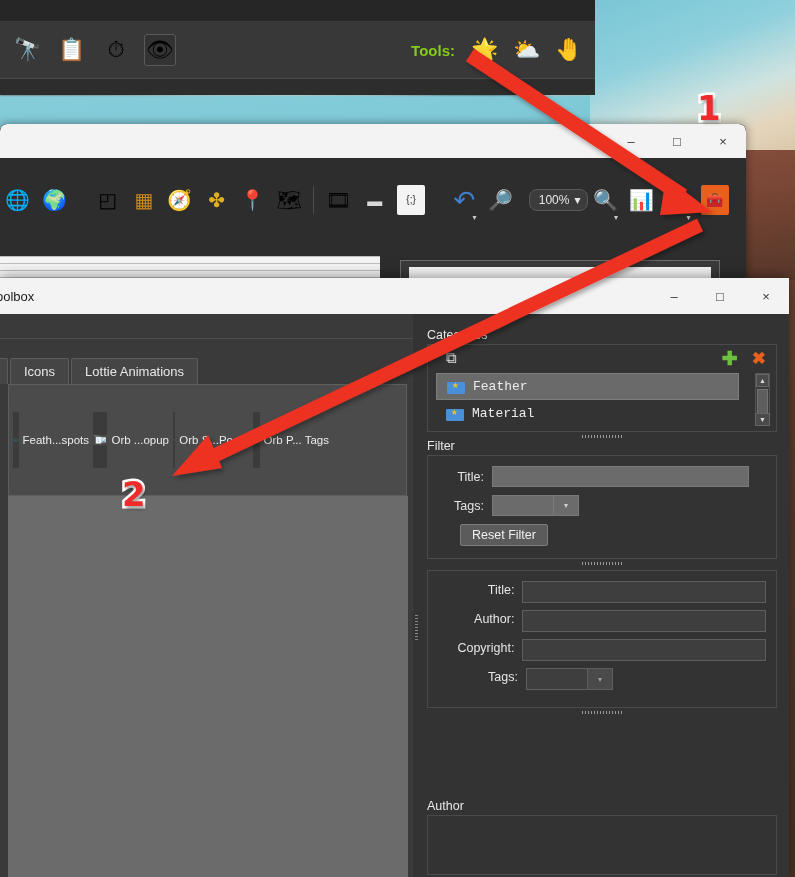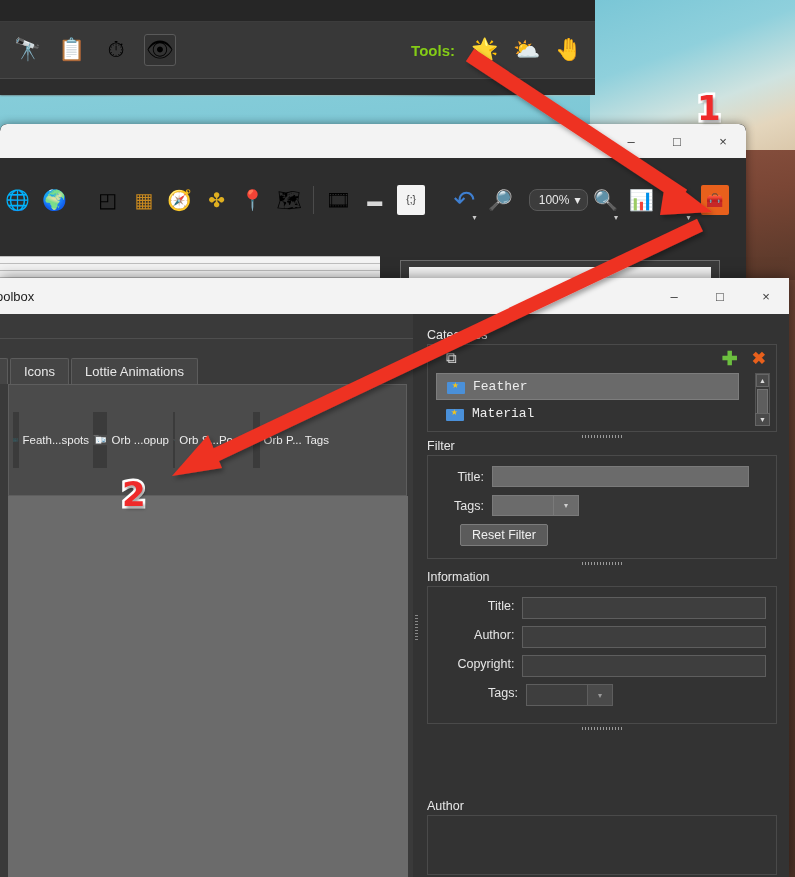--- a/index.html
+++ b/index.html
@@ -475,21 +475,20 @@
           <div>
             <button id="reset-btn">Reset Filter</button>
           </div>
         </div>
         <div class="hsplit">
             <i></i>
           </div>
       </div>
 
       <div id="sec-info">
-        <div class="grp-title">Information</div>
         <div class="grp-box" id="info-box">
           <div class="irow">
             <div class="ilabel">Title:</div>
             <input class="iinput" value="" style="">
           </div>
           <div class="irow">
             <div class="ilabel">Author:</div>
             <input class="iinput" value="" style="">
           </div>
           <div class="irow">

